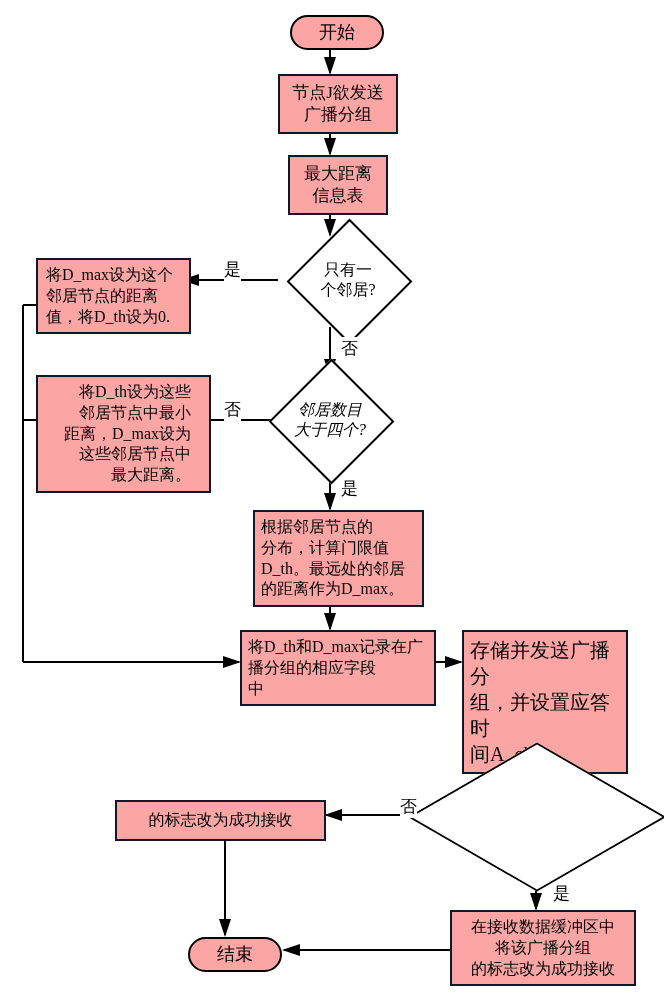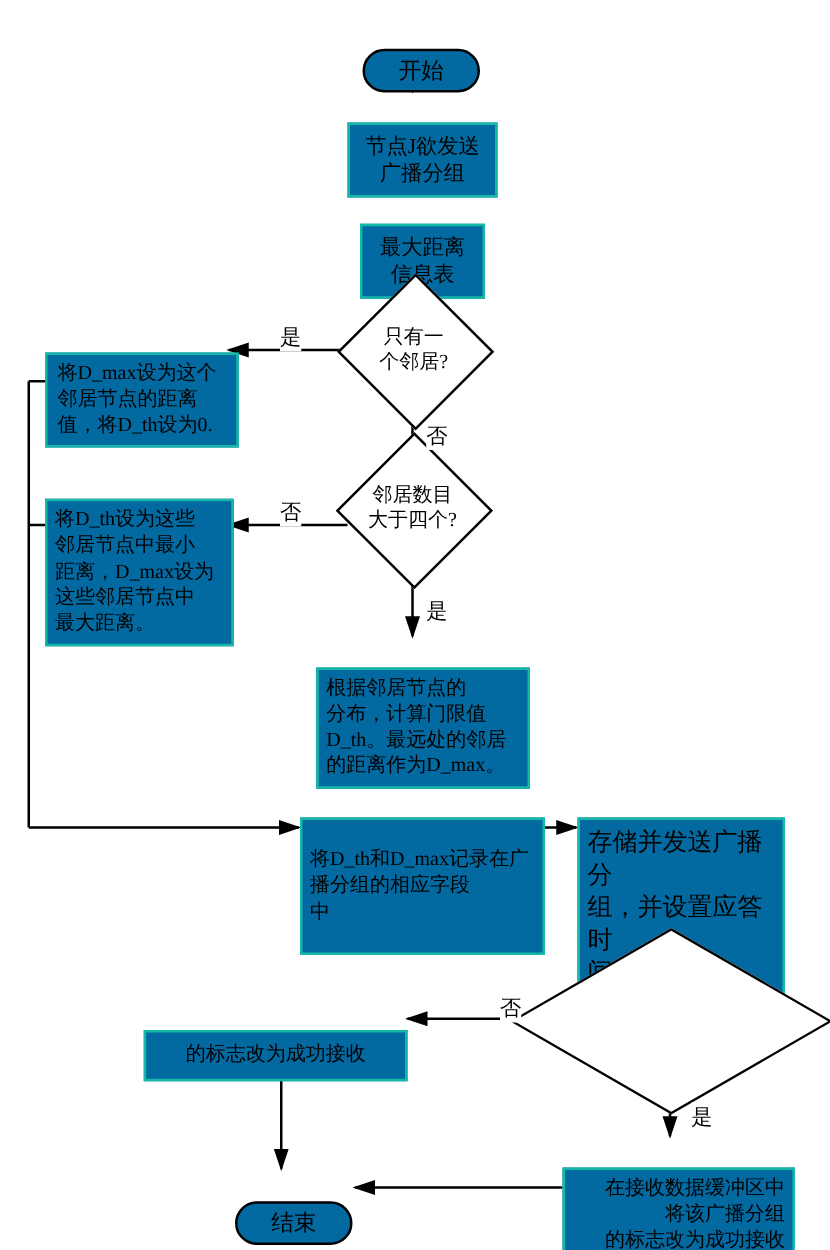--- a/index.html
+++ b/index.html
@@ -6,33 +6,32 @@
     margin: 0;
     padding: 0;
     font-family: "SimSun", serif;
     background: #fff;
     width: 664px;
     height: 1000px;
     position: relative;
   }
   .node {
     position: absolute;
-    background: #0369a1;
+    background: #fca5a5;
     text-align: center;
     line-height: 1.3;
-    margin-top: 24px;
   }
   .terminal {
     border: 2px solid #000;
     border-radius: 18px;
     padding: 4px 10px;
     font-size: 18px;
   }
   .process {
-    border: 2px solid #14b8a6;
+    border: 2px solid #0f172a;
     padding: 6px 8px;
     font-size: 17px;
   }
   .decision {
     position: absolute;
     width: 120px;
     height: 100px;
   }
   .diamond-shape {
     position: absolute;
@@ -101,52 +100,52 @@
 <div class="node process" style="left:278px; top:74px; width:100px; white-space:pre-line;">节点J欲发送
 广播分组</div>
 
 <div class="node process" style="left:288px; top:155px; width:80px; white-space:pre-line;">最大距离
 信息表</div>
 
 <div class="node process" style="left:36px; top:258px; width:135px; font-size:16px; white-space:pre-line; text-align:left; padding:5px 8px;">将D_max设为这个
 邻居节点的距离
 值，将D_th设为0.</div>
 
-<div class="node process" style="left:36px; top:375px; width:135px; font-size:16px; white-space:pre-line; text-align:left; padding:5px 6px;">将D_th设为这些
+<div class="node process" style="left:36px; top:375px; width:135px; font-size:16px; white-space:pre-line; text-align:right; padding:5px 18px;">将D_th设为这些
 邻居节点中最小
 距离，D_max设为
 这些邻居节点中
 最大距离。</div>
 
 <div class="node process" style="left:253px; top:510px; width:155px; font-size:16px; white-space:pre-line; text-align:left; padding:5px 6px;">根据邻居节点的
 分布，计算门限值
 D_th。最远处的邻居
 的距离作为D_max。</div>
 
-<div class="node process" style="left:240px; top:630px; width:180px; font-size:16px; white-space:pre-line; text-align:left; padding:22px 6px;">将D_th和D_max记录在广
+<div class="node process" style="left:240px; top:630px; width:180px; font-size:16px; white-space:pre-line; text-align:left; padding:5px 6px;">将D_th和D_max记录在广
 播分组的相应字段
 中</div>
 
 <div class="node process" style="left:462px; top:630px; width:150px; font-size:20px; white-space:pre-line; text-align:left; padding:5px 6px;">存储并发送广播分
 组，并设置应答时
 间A_ckt。</div>
 
 <div class="node process" style="left:115px; top:800px; width:195px; font-size:16px; padding:8px 6px;">的标志改为成功接收</div>
 
-<div class="node process" style="left:450px; top:910px; width:170px; font-size:16px; white-space:pre-line; text-align:right; padding:5px 6px;">在接收数据缓冲区中
+<div class="node process" style="left:450px; top:910px; width:170px; font-size:16px; white-space:pre-line; text-align:center; padding:5px 6px;">在接收数据缓冲区中
 将该广播分组
 的标志改为成功接收</div>
 
-<div class="decision" style="left:271px; top:230px;">
+<div class="decision" style="left:288px; top:230px;">
   <div class="diamond-shape"></div>
   <div class="diamond-text" style="white-space:pre-line;">只有一
 个邻居?</div>
 </div>
 
-<div class="decision" style="left:270px; top:357px;">
+<div class="decision" style="left:270px; top:370px;font-style:italic;">
   <div class="diamond-shape"></div>
   <div class="diamond-text" style="white-space:pre-line;">邻居数目
 大于四个?</div>
 </div>
 
 <div class="decision-big" style="left:410px; top:740px;">
   <div class="diamond-shape-big"></div>
 </div>
 
 <div class="label" style="left:224px; top:258px;">是</div>

